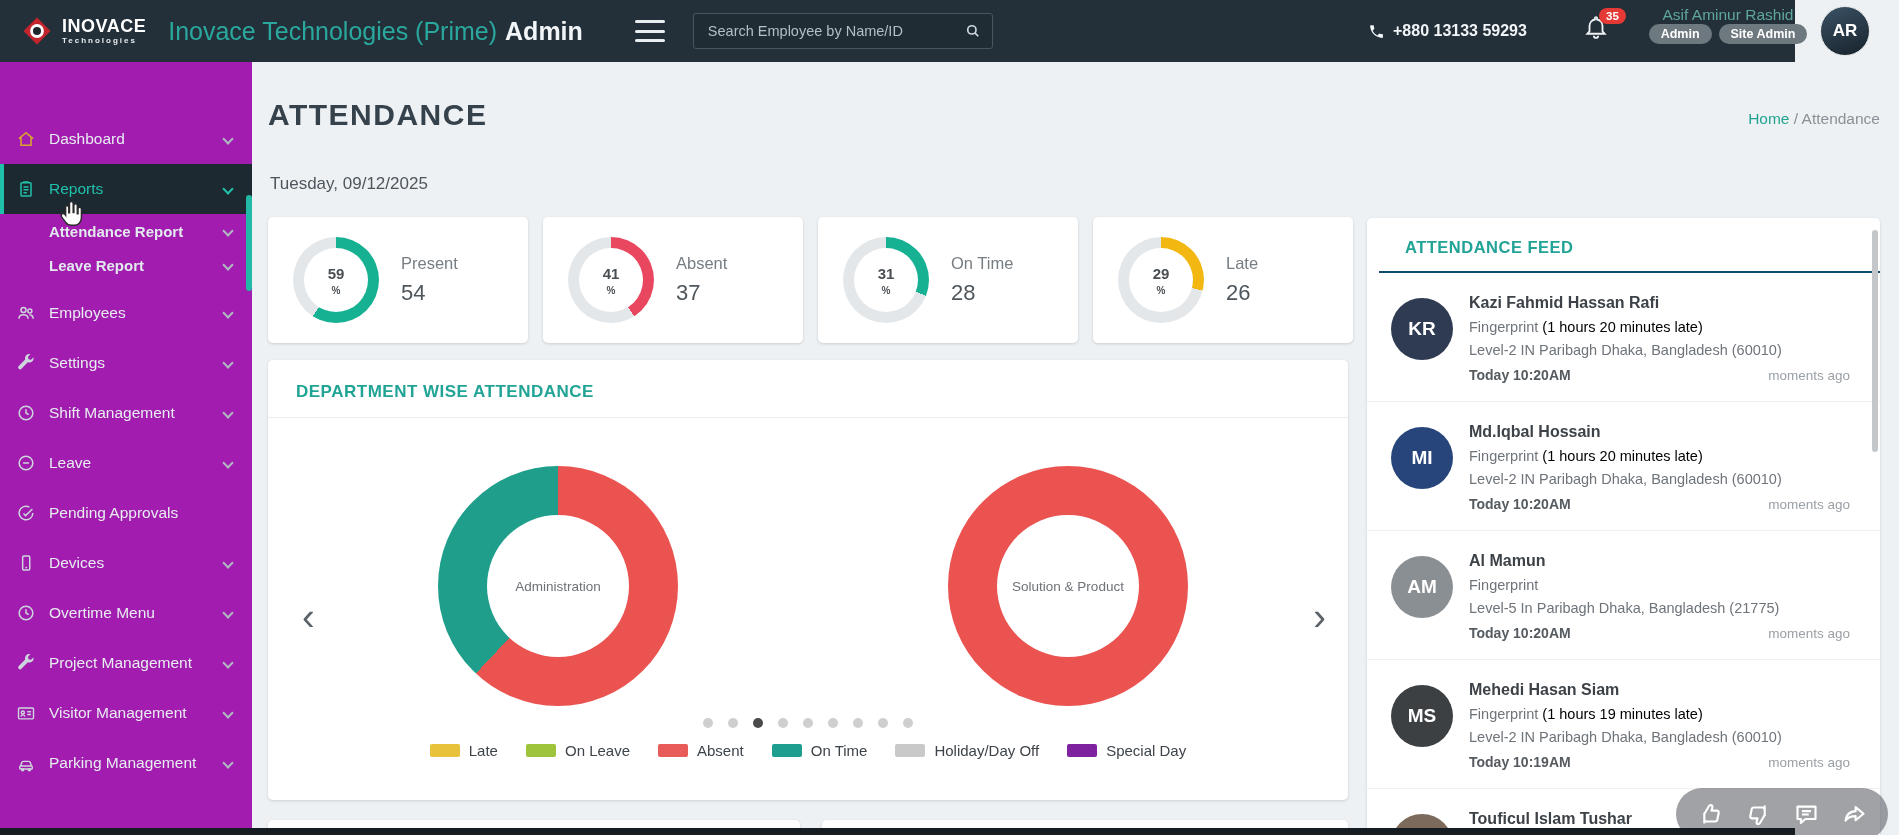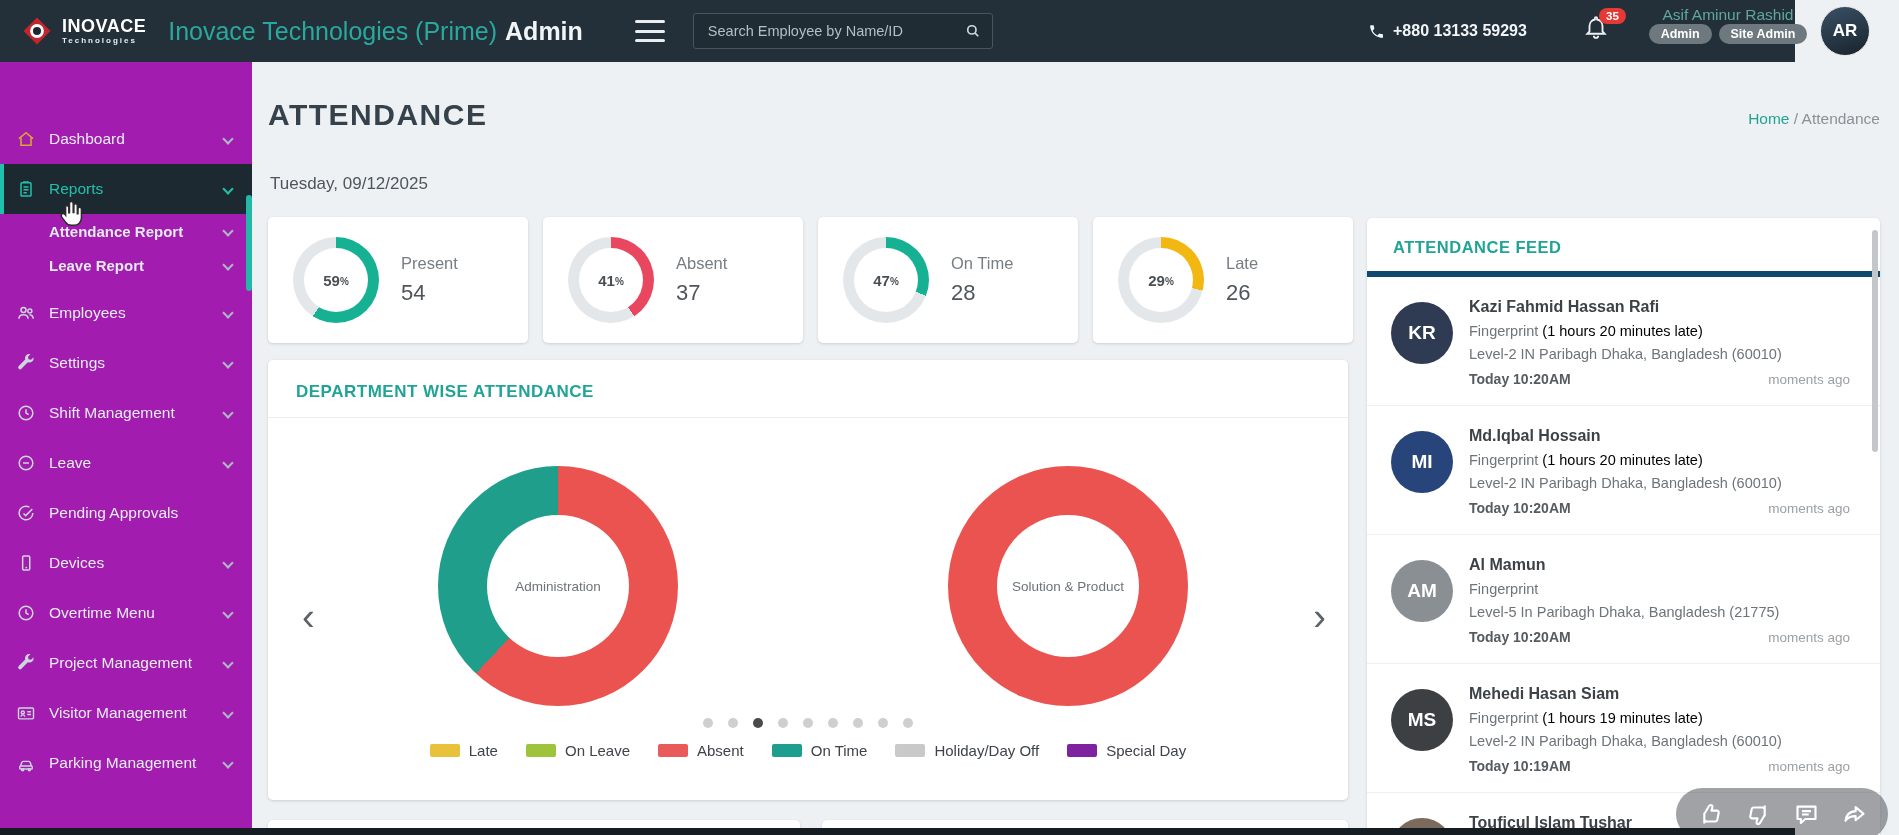--- a/index.html
+++ b/index.html
@@ -47,21 +47,21 @@
   .page-title { font-size:30px; font-weight:600; color:#36424b; letter-spacing:1.5px; }
   .breadcrumb { font-size:15.5px; color:#8a9097; padding-top:12px; }
   .breadcrumb .bc-home { color:#23a390; cursor:pointer; }
   .page-date { position:absolute; left:270px; top:174px; font-size:17px; color:#4d565d; }
 
   
   .stats-row { position:absolute; left:268px; top:217px; width:1085px; display:flex; gap:15px; }
   .stat-card { width:260px; height:126px; background:#fff; border-radius:5px; box-shadow:0 1px 3px rgba(0,0,0,.14); display:flex; align-items:center; padding-left:25px; }
   .ring { width:86px; height:86px; border-radius:50%; position:relative; flex:none; }
   .ring::after { content:""; position:absolute; inset:11px; background:#fff; border-radius:50%; }
-  .ring .pct { position:absolute; inset:0; display:flex; align-items:center; justify-content:center; z-index:2; font-size:15px; font-weight:600; color:#4a4f54; }
+  .ring .pct { position:absolute; inset:0; display:flex; align-items:center; justify-content:center; z-index:2; font-size:15px; font-weight:600; color:#4a4f54;flex-direction:column; }
   .ring .pct small { font-size:10px; margin-top:3px; }
   .stat-text { margin-left:22px; }
   .stat-label { font-size:16.5px; color:#767d83; margin-bottom:7px; }
   .stat-value { font-size:22px; color:#4e565c; }
 
   
   .dept-card { position:absolute; left:268px; top:360px; width:1080px; height:440px; background:#fff; border-radius:5px; box-shadow:0 1px 3px rgba(0,0,0,.14); }
   .card-head { padding:22px 28px 15px; font-size:17px; font-weight:bold; color:#21a496; letter-spacing:.5px; border-bottom:1px solid #ececec; }
   .donut-area { position:relative; height:300px; }
   .donut-wrap { position:absolute; top:48px; width:240px; text-align:left; }
@@ -75,21 +75,21 @@
   .dot { width:10px; height:10px; border-radius:50%; background:#cfcfcf; cursor:pointer; }
   .dot.active { background:#4a4a4a; }
   .legend { position:absolute; left:0; top:382px; width:100%; display:flex; justify-content:center; gap:28px; align-items:center; }
   .leg-item { display:flex; align-items:center; gap:9px; font-size:15px; color:#3e444a; }
   .leg-swatch { width:30px; height:13px; border-radius:2px; }
 
   .stub-card { position:absolute; top:820px; height:24px; background:#fff; border-radius:5px 5px 0 0; box-shadow:0 1px 3px rgba(0,0,0,.14); }
 
   
   .feed-card { position:absolute; left:1367px; top:218px; width:513px; height:640px; background:#fff; border-radius:5px; box-shadow:0 1px 3px rgba(0,0,0,.14); overflow:hidden; }
-  .feed-head { padding:20px 26px 14px; font-size:16.5px; font-weight:bold; color:#21a496; letter-spacing:.5px; border-bottom:6px solid #0c4a6e; }
+  .feed-head { padding:20px 26px 14px; font-size:16.5px; font-weight:bold; color:#21a496; letter-spacing:.5px; border-bottom:2px solid #0c4a6e;margin-left:12px; }
   .feed-item { display:flex; gap:16px; padding:21px 30px 18px 24px; border-bottom:1px solid #f0f0f0; }
   .f-avatar { width:62px; height:62px; border-radius:50%; flex:none; color:#fff; display:flex; align-items:center; justify-content:center; font-size:19px; font-weight:bold; margin-top:4px; }
   .f-body { flex:1; }
   .f-name { font-size:16px; font-weight:600; color:#3c4247; margin-bottom:7px; }
   .f-line { font-size:14.5px; color:#6e747a; margin-bottom:7px; }
   .f-late { color:#000000; }
   .f-time-row { display:flex; justify-content:space-between; align-items:baseline; margin-top:9px; }
   .f-time { font-size:14px; font-weight:600; color:#555b60; }
   .f-ago { font-size:13.5px; color:#9aa0a6; }
   .feed-scroll { position:absolute; right:2px; top:12px; width:6px; height:222px; background:#c4c7ca; border-radius:3px; }
@@ -297,21 +297,21 @@
           </span>
       </div>
       <div class="stat-text">
         <div class="stat-label">Absent</div>
         <div class="stat-value">37</div>
       </div>
     </div>
     <div class="stat-card">
       <div class="ring" style="background: conic-gradient(rgb(22, 177, 147) 31%, rgb(228, 231, 234) 0deg);">
         <span class="pct">
-            <span>47</span>
+            <span>31</span>
             <small>%</small>
           </span>
       </div>
       <div class="stat-text">
         <div class="stat-label">On Time</div>
         <div class="stat-value">28</div>
       </div>
     </div>
     <div class="stat-card">
       <div class="ring" style="background: conic-gradient(rgb(242, 183, 17) 29%, rgb(228, 231, 234) 0deg);">

